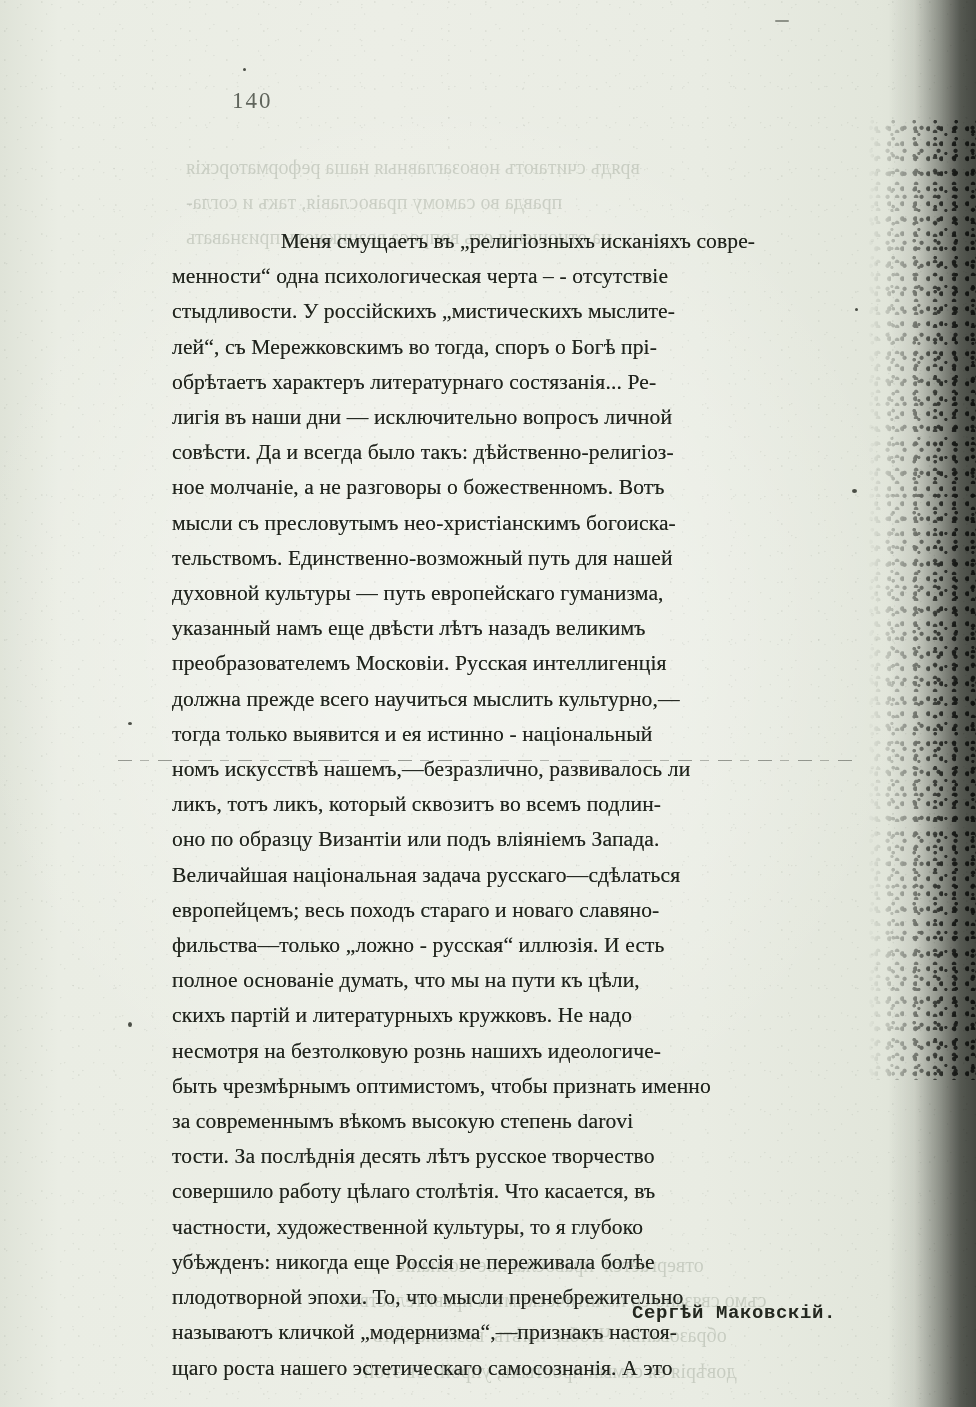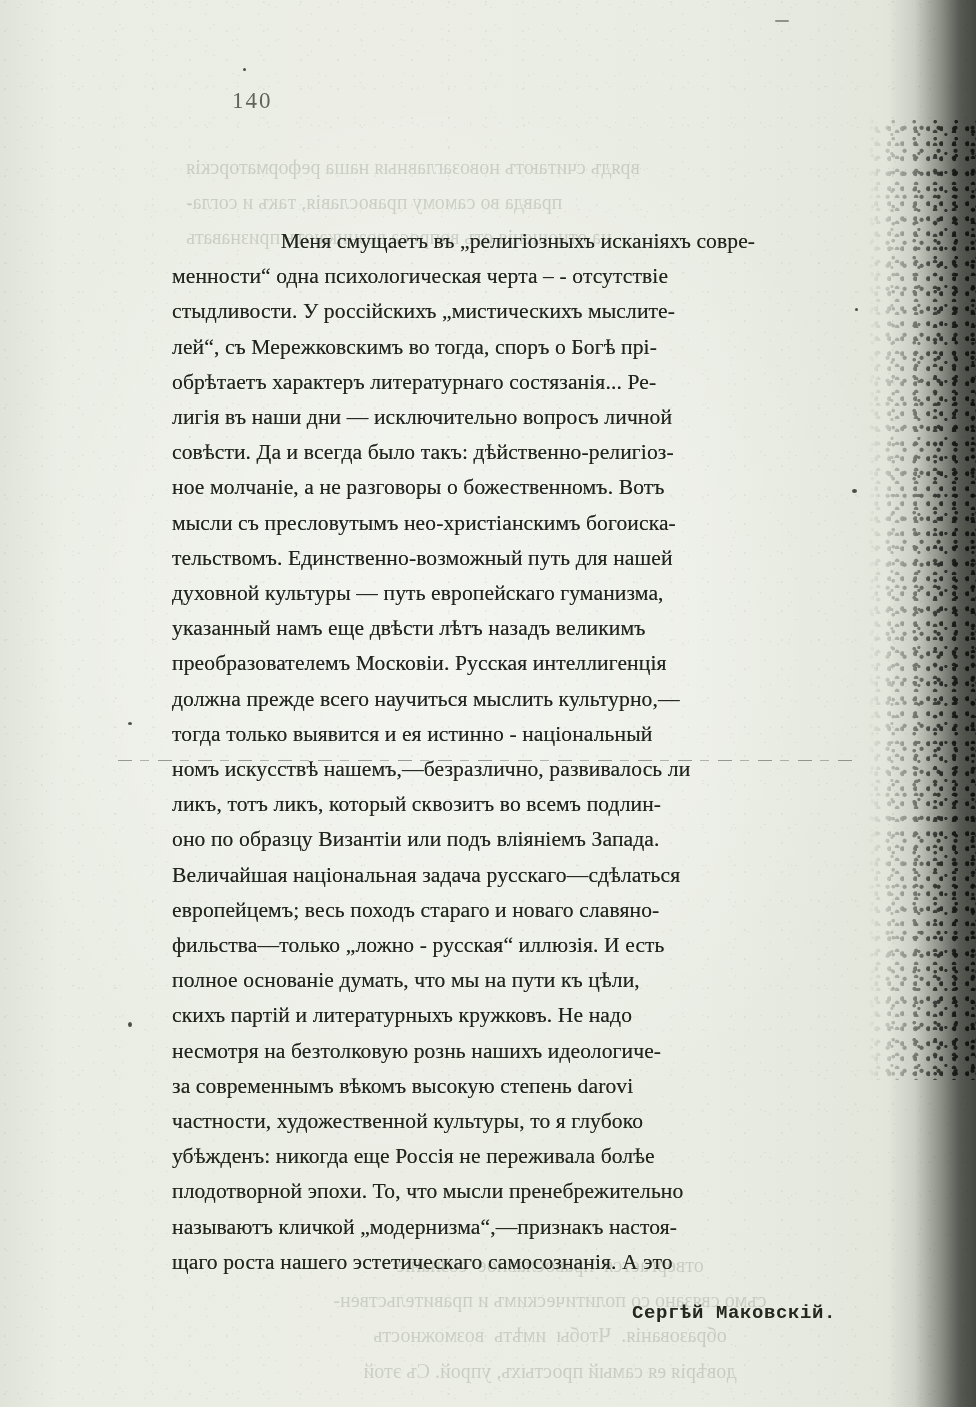--- a/index.html
+++ b/index.html
@@ -240,21 +240,24 @@
       <div class="line">тогда только выявится и ея истинно - національный</div>
       <div class="line">номъ искусствѣ нашемъ,—безразлично, развивалось ли</div>
       <div class="line">ликъ, тотъ ликъ, который сквозитъ во всемъ подлин-</div>
       <div class="line">оно по образцу Византіи или подъ вліяніемъ Запада.</div>
       <div class="line">Величайшая національная задача русскаго—сдѣлаться</div>
       <div class="line">европейцемъ; весь походъ стараго и новаго славяно-</div>
       <div class="line">фильства—только „ложно - русская“ иллюзія. И есть</div>
       <div class="line">полное основаніе думать, что мы на пути къ цѣли,</div>
       <div class="line">скихъ партій и литературныхъ кружковъ. Не надо</div>
       <div class="line">несмотря на безтолковую рознь нашихъ идеологиче-</div>
+      <div class="line">быть чрезмѣрнымъ оптимистомъ, чтобы признать именно</div>
       <div class="line">за современнымъ вѣкомъ высокую степень darovi</div>
+      <div class="line">тости. За послѣднія десять лѣтъ русское творчество</div>
+      <div class="line">совершило работу цѣлаго столѣтія. Что касается, въ</div>
       <div class="line">частности, художественной культуры, то я глубоко</div>
       <div class="line">убѣжденъ: никогда еще Россія не переживала болѣе</div>
       <div class="line">плодотворной эпохи. То, что мысли пренебрежительно</div>
       <div class="line">называютъ кличкой „модернизма“,—признакъ настоя-</div>
       <div class="line">щаго роста нашего эстетическаго самосознанія. А это</div>
     </div>
 
   <div class="scanline"></div>
 
   <div class="speck" style="left:243px; top:68px; width:3px; height:3px;"></div>

